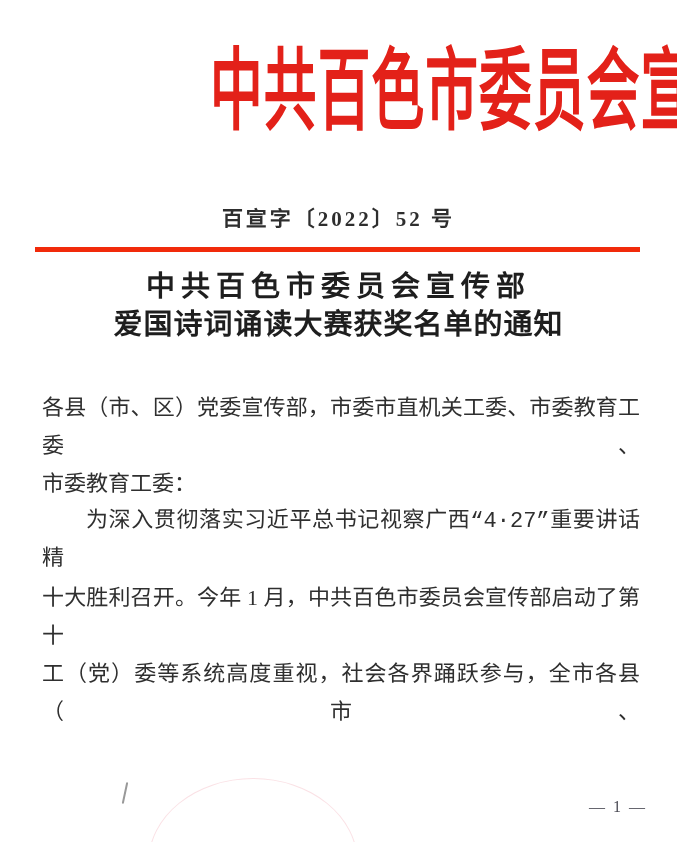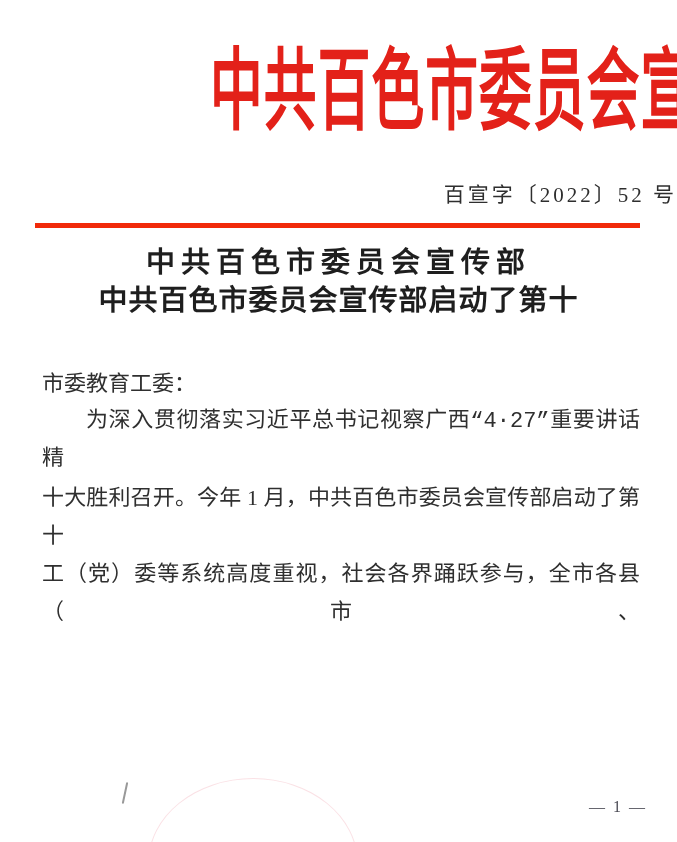--- a/index.html
+++ b/index.html
@@ -30,25 +30,26 @@
     line-height: 100px;
     font-weight: 700;
     letter-spacing: 2px;
     transform: scaleX(0.585);
     transform-origin: center top;
     color: #e32119;
   }
 
   
   .doc-no {
-    margin-top: 36px;
-    text-align: right;
+    margin-top: 60px;
+    text-align: center;
     font-size: 21px;
     letter-spacing: 3px;
     color: #2e2e2e;
+    font-weight: bold;
   }
 
   
   .red-line {
     margin: 15px 37px 0 35px;
     height: 5px;
     border: none;
     background: #f12a0a;
   }
 
@@ -124,25 +125,26 @@
   <div class="org-wrap">
     <span class="org" style="color: rgb(227, 33, 25);">中共百色市委员会宣传部</span>
   </div>
 
   <div class="doc-no">百宣字〔2022〕52 号</div>
 
   <hr class="red-line" style="background: rgb(241, 42, 10);">
 
   <div class="title">
     <div class="t-line">中共百色市委员会宣传部</div>
-    <div class="t-line">中共百色市委员会宣传部启动了第十</div>
+    <div class="t-line">爱国诗词诵读大赛获奖名单的通知</div>
   </div>
 
   <div class="body-block">
     <div class="salutation">
+        <div class="line full">各县（市、区）党委宣传部，市委市直机关工委、市委教育工委、</div>
         <div class="line">市委教育工委：</div>
       </div>
     <div class="para">
         <div class="line full">为深入贯彻落实习近平总书记视察广西“4·27”重要讲话精</div>
         <div class="line full">十大胜利召开。今年 1 月，中共百色市委员会宣传部启动了第十</div>
         <div class="line full">工（党）委等系统高度重视，社会各界踊跃参与，全市各县（市、</div>
       </div>
   </div>
 
   <span class="page-no">— 1 —</span>

